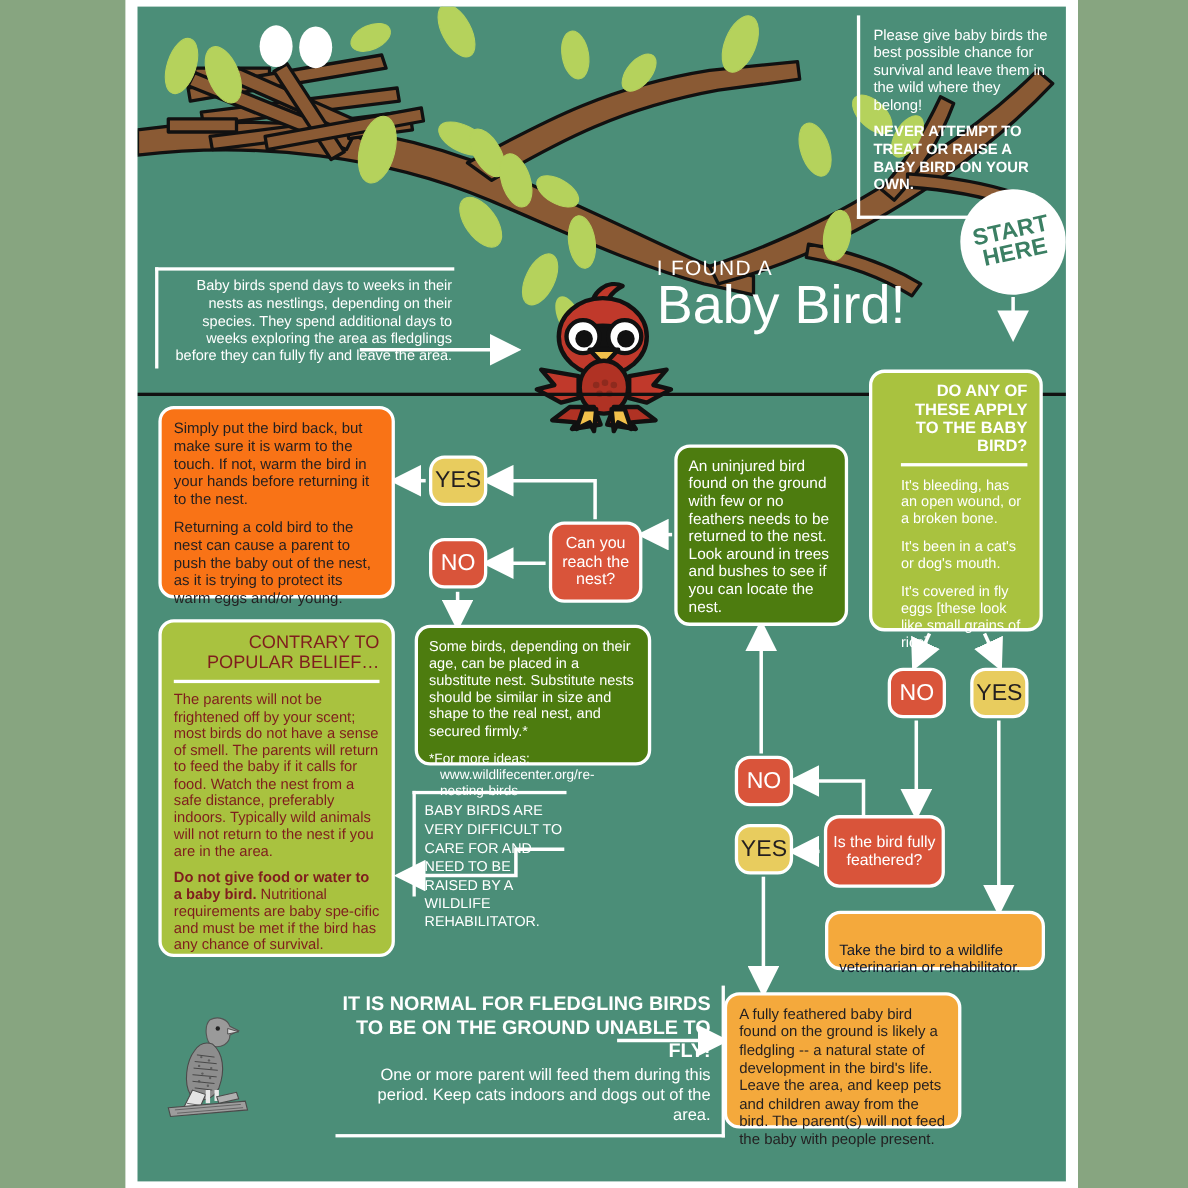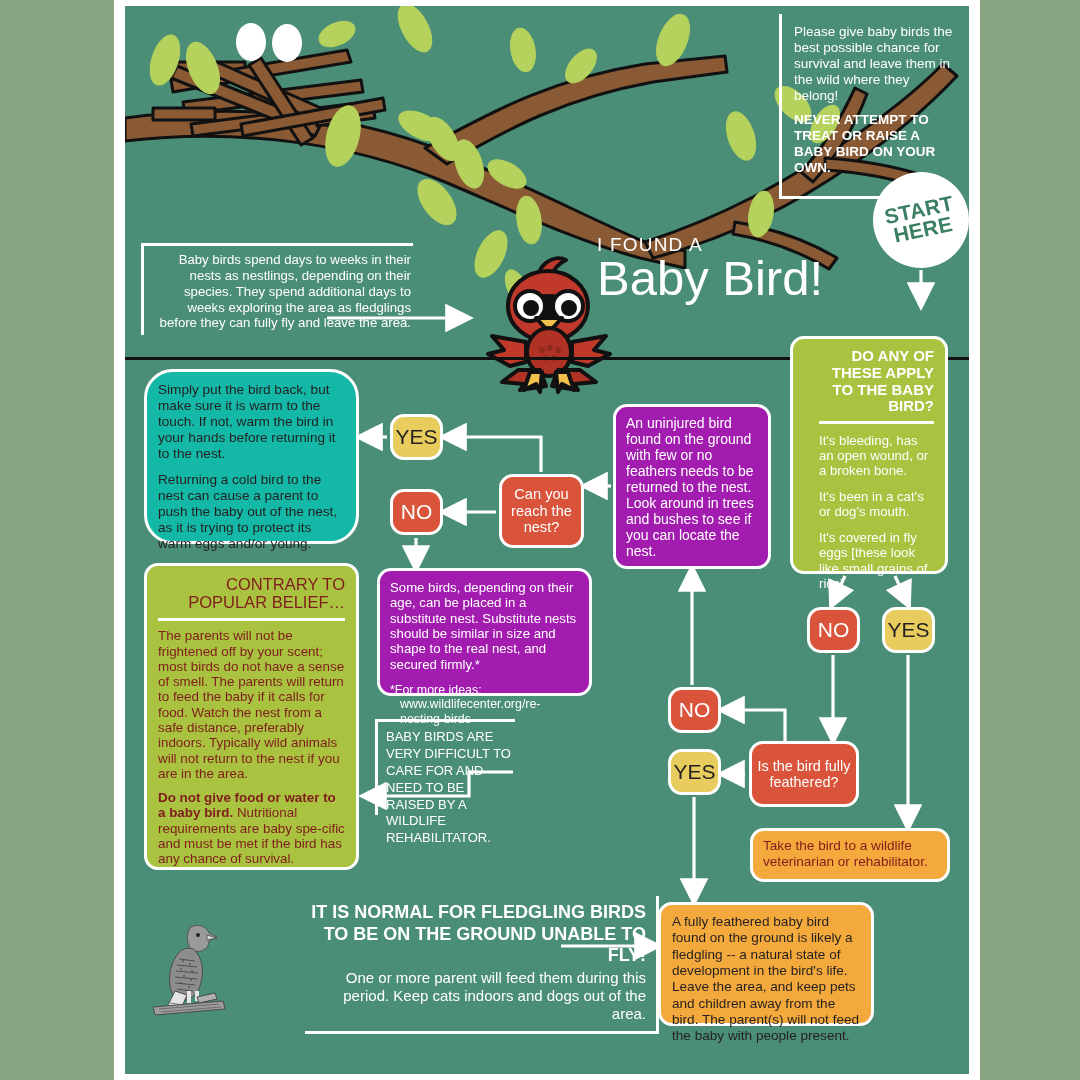--- a/index.html
+++ b/index.html
@@ -55,23 +55,23 @@
     border-top:3px solid #ffffff;border-left:3px solid #ffffff;
     padding:6px 2px 4px 6px;
     color:#ffffff;font-size:13.2px;line-height:1.2;text-align:right;
   }
 
   
   #divider{left:0px;top:351px;width:844px;height:3px;background:#111111;}
 
   
   .box{position:absolute;box-sizing:border-box;border:3px solid #fff;border-radius:14px;}
-  .yellow{background:#14b8a6;border-radius:29px;}
+  .yellow{background:#f97316;}
   .green{background:#a9c23f;}
-  .red{background:#a21caf;}
+  .red{background:#4d7c0f;}
   .orange{background:#f4a93c;}
 
   .box .inner{padding:10px 12px;}
 
   
   .pill{
     position:absolute;box-sizing:border-box;border:3px solid #fff;border-radius:14px;
     display:flex;align-items:center;justify-content:center;
     font-size:21px;
   }
@@ -97,21 +97,21 @@
   #b-substitute .inner{font-size:13.2px;line-height:1.16;color:#fff;padding:9px 10px;}
   #b-substitute .foot{margin-top:11px;font-size:12.4px;line-height:1.17;}
 
   #b-apply{left:665px;top:330px;width:158px;height:238px;background:#a9c23f;padding-left:15px;}
   #b-apply .inner{padding:9px 11px;color:#fff;}
   #b-apply .hd{text-align:right;font-weight:bold;font-size:15px;line-height:1.12;}
   #b-apply .rule{height:3px;background:#fff;margin:6px 0 9px 0;}
   #b-apply p{margin:0 0 11px 0;font-size:13.2px;line-height:1.14;}
 
   #b-vet{left:625px;top:822px;width:200px;height:54px;}
-  #b-vet .inner{font-size:13.6px;line-height:1.17;color:#7f1d1d;padding:7px 10px;}
+  #b-vet .inner{font-size:13.6px;line-height:1.17;color:#0f172a;padding:25px 10px;}
 
   #b-fledgling{left:533px;top:896px;width:216px;height:124px;}
   #b-fledgling .inner{font-size:13.6px;line-height:1.2;color:#231f20;padding:9px 11px;}
 
   
   #p-yes1{left:265px;top:408px;width:53px;height:46px;}
   #p-no1{left:265px;top:483px;width:53px;height:46px;}
   #p-canreach{left:374px;top:468px;width:85px;height:74px;background:#d9543a;
      border:3px solid #fff;border-radius:14px;color:#fff;font-size:14.6px;line-height:1.13;
      display:flex;align-items:center;justify-content:center;text-align:center;box-sizing:border-box;position:absolute;}

